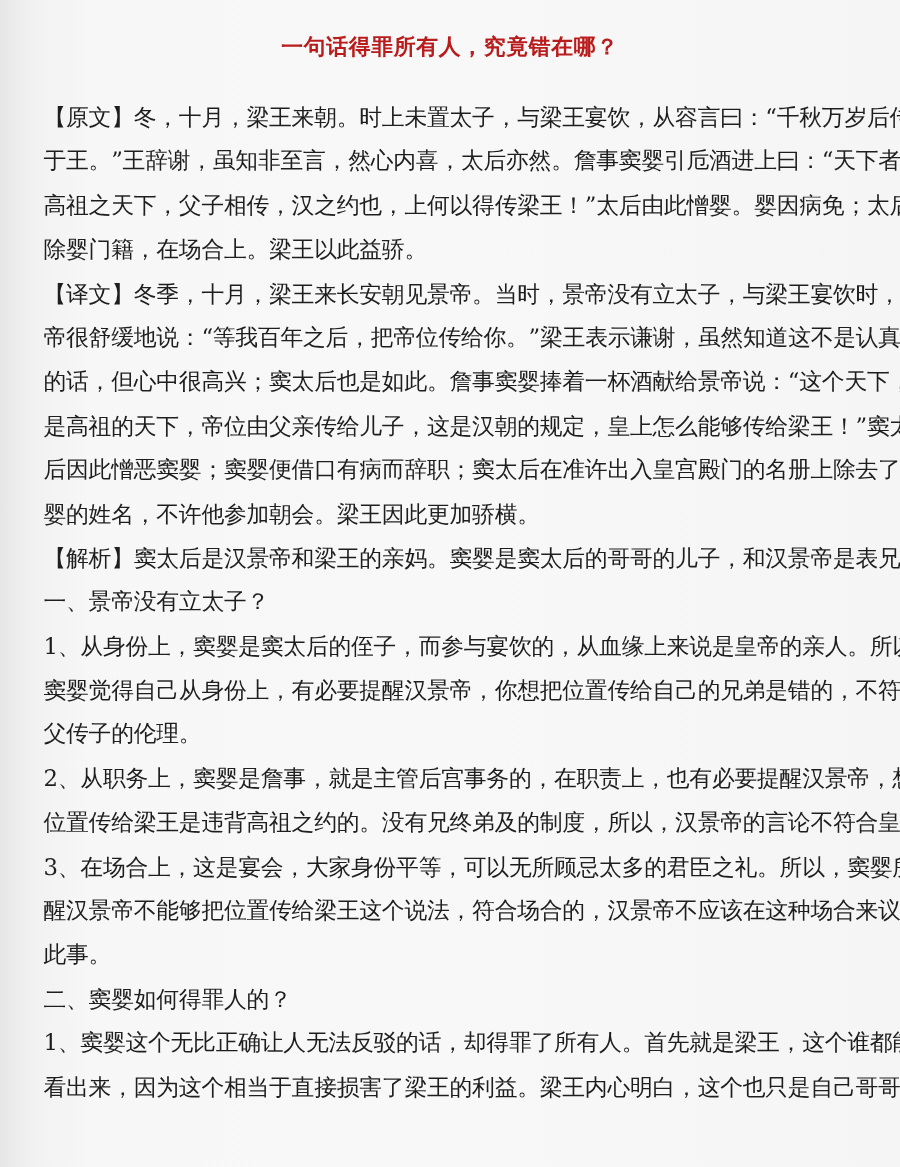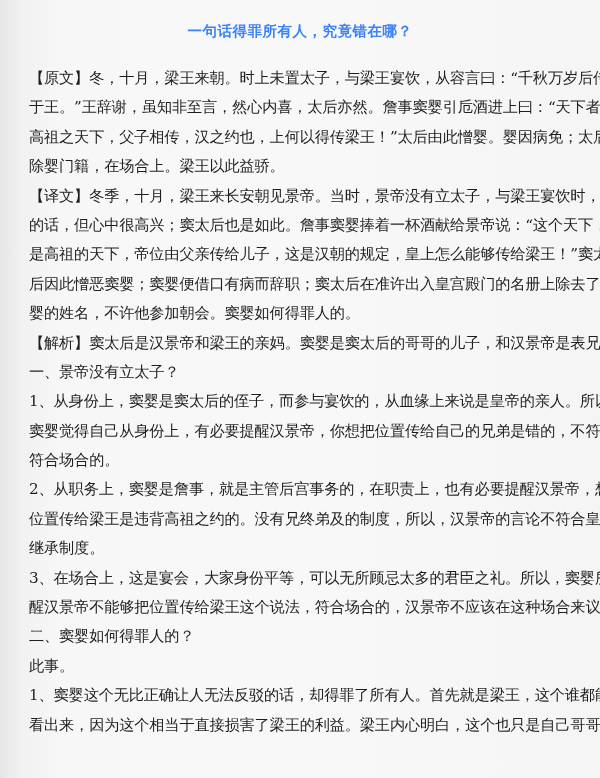--- a/index.html
+++ b/index.html
@@ -9,52 +9,52 @@
     font-family: "DejaVu Serif", "Liberation Serif", serif;
     color: #1e1e1e;
     position: relative;
   }
   .page {
     position: absolute; left: 0; top: 0; width: 600px; height: 778px;
   }
   .title {
     position: absolute; left: 0; top: 22px; width: 600px; text-align: center;
     font-family: "DejaVu Sans", "Liberation Sans", sans-serif;
-    font-weight: bold; font-size: 14.5px; letter-spacing: 0.5px; color: #3b82f6;
+    font-weight: bold; font-size: 14.5px; letter-spacing: 0.5px; color: #b91c1c;
   }
   .body-text {
     position: absolute; left: 29px; top: 64px; width: 545px;
     font-size: 15.2px; line-height: 29.4px; letter-spacing: -0.15px;
   }
   .line { white-space: nowrap; height: 29.4px; overflow: visible; }
 </style>
 </head>
 <body>
 
 <div class="page">
   <div class="title">一句话得罪所有人，究竟错在哪？</div>
   <div class="body-text">
     <div class="line">【原文】冬，十月，梁王来朝。时上未置太子，与梁王宴饮，从容言曰：“千秋万岁后传</div>
     <div class="line">于王。”王辞谢，虽知非至言，然心内喜，太后亦然。詹事窦婴引卮酒进上曰：“天下者，</div>
     <div class="line">高祖之天下，父子相传，汉之约也，上何以得传梁王！”太后由此憎婴。婴因病免；太后</div>
     <div class="line">除婴门籍，在场合上。梁王以此益骄。</div>
     <div class="line">【译文】冬季，十月，梁王来长安朝见景帝。当时，景帝没有立太子，与梁王宴饮时，景</div>
+    <div class="line">帝很舒缓地说：“等我百年之后，把帝位传给你。”梁王表示谦谢，虽然知道这不是认真</div>
     <div class="line">的话，但心中很高兴；窦太后也是如此。詹事窦婴捧着一杯酒献给景帝说：“这个天下，</div>
     <div class="line">是高祖的天下，帝位由父亲传给儿子，这是汉朝的规定，皇上怎么能够传给梁王！”窦太</div>
     <div class="line">后因此憎恶窦婴；窦婴便借口有病而辞职；窦太后在准许出入皇宫殿门的名册上除去了窦</div>
-    <div class="line">婴的姓名，不许他参加朝会。窦婴如何得罪人的。</div>
+    <div class="line">婴的姓名，不许他参加朝会。梁王因此更加骄横。</div>
     <div class="line">【解析】窦太后是汉景帝和梁王的亲妈。窦婴是窦太后的哥哥的儿子，和汉景帝是表兄弟。</div>
     <div class="line">一、景帝没有立太子？</div>
     <div class="line">1、从身份上，窦婴是窦太后的侄子，而参与宴饮的，从血缘上来说是皇帝的亲人。所以，</div>
     <div class="line">窦婴觉得自己从身份上，有必要提醒汉景帝，你想把位置传给自己的兄弟是错的，不符合</div>
-    <div class="line">符合场合的。</div>
+    <div class="line">父传子的伦理。</div>
     <div class="line">2、从职务上，窦婴是詹事，就是主管后宫事务的，在职责上，也有必要提醒汉景帝，想把</div>
     <div class="line">位置传给梁王是违背高祖之约的。没有兄终弟及的制度，所以，汉景帝的言论不符合皇权</div>
-    <div class="line">继承制度。</div>
     <div class="line">3、在场合上，这是宴会，大家身份平等，可以无所顾忌太多的君臣之礼。所以，窦婴所提</div>
     <div class="line">醒汉景帝不能够把位置传给梁王这个说法，符合场合的，汉景帝不应该在这种场合来议论</div>
+    <div class="line">此事。</div>
     <div class="line">二、窦婴如何得罪人的？</div>
-    <div class="line">此事。</div>
     <div class="line">1、窦婴这个无比正确让人无法反驳的话，却得罪了所有人。首先就是梁王，这个谁都能够</div>
     <div class="line">看出来，因为这个相当于直接损害了梁王的利益。梁王内心明白，这个也只是自己哥哥的</div>
 
   </div>
 </div>
 
 </body></html>

